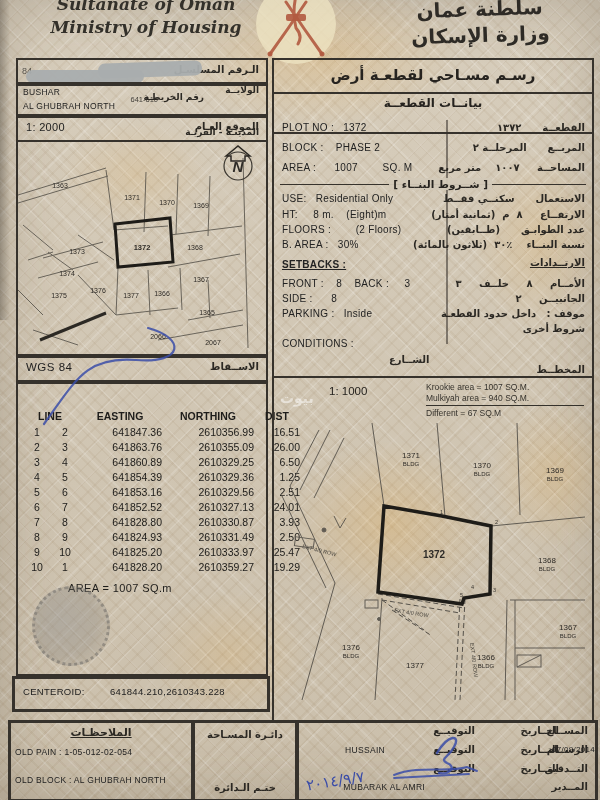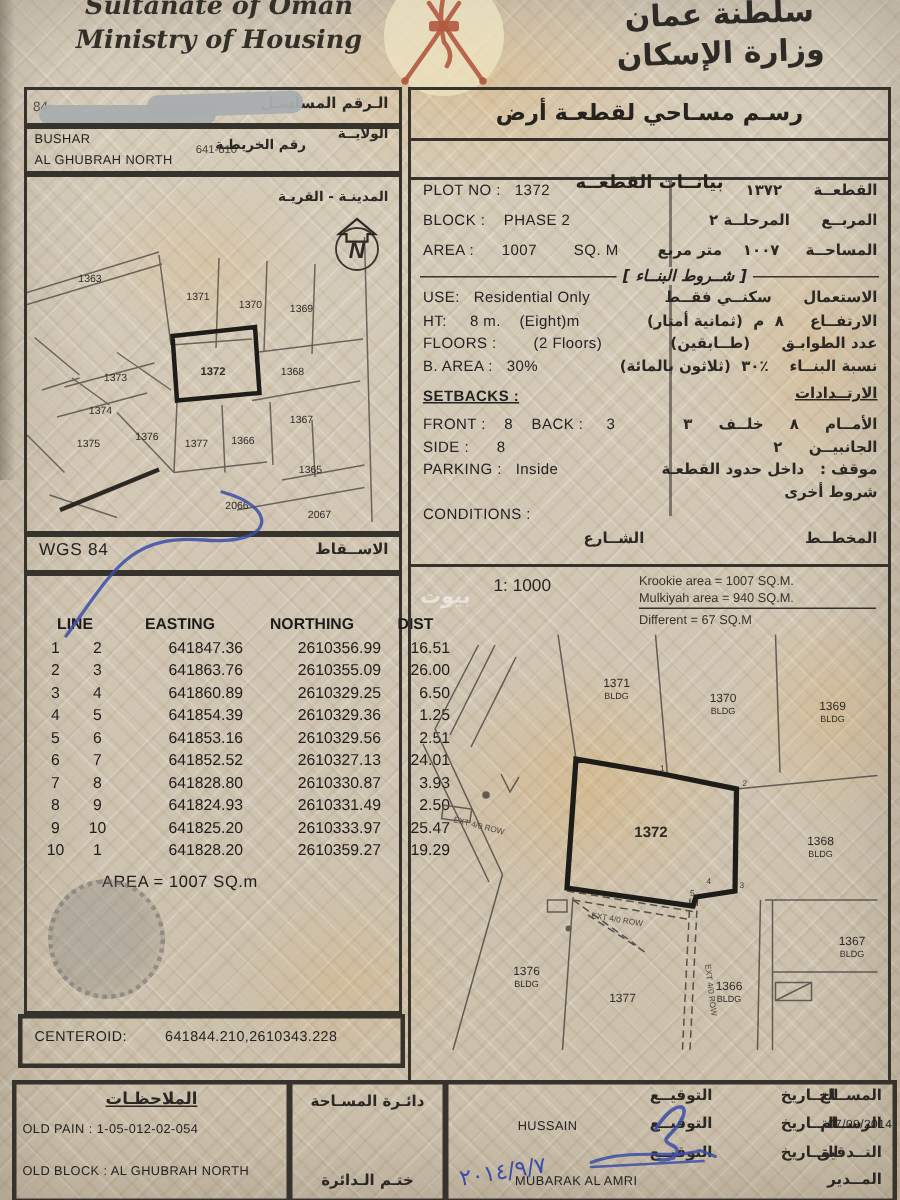--- a/index.html
+++ b/index.html
@@ -91,20 +91,24 @@
   <div class="box" style="left:16px;top:82px;width:248px;height:32px;">
     <span class="row-en" style="left:5px;top:3px;font-size:8.5px;">BUSHAR</span>
     <span class="row-en" style="left:5px;top:17px;font-size:8.5px;">AL GHUBRAH NORTH</span>
     <span class="abs" style="right:108px;top:11px;font-size:7.5px;color:#44413b;">641-610</span>
     <span class="row-ar lbl" style="right:62px;top:8px;font-size:9px;">رقم الخريطـة</span>
     <span class="row-ar lbl" style="top:1px;font-size:9px;">الولايــة</span>
     <span class="row-ar lbl" style="top:1px;font-size:9px;margin-top:42px;">المدينـة - القريـة</span>
   </div>
 
   <div class="box" style="left:16px;top:114px;width:248px;height:240px;">
+    <div class="abs" style="left:0;top:0;width:100%;height:24px;border-bottom:2px solid #36322c;">
+      <span class="row-en" style="left:8px;top:5px;font-size:11px;">1: 2000</span>
+      <span class="row-ar lbl" style="top:5px;">الموقع العـام</span>
+    </div>
     <svg id="gmap-svg" class="abs" style="left:0;top:24px;" width="244" height="212" viewBox="0 0 244 212">
       <g stroke="#57534b" stroke-width="1" fill="none" opacity="0.85">
         <path d="M0 55 L88 28"></path>
           <path d="M0 63 L90 36"></path>
         <path d="M88 30 L96 90"></path>
           <path d="M128 32 L126 92"></path>
           <path d="M160 34 L158 94"></path>
           <path d="M192 36 L190 96"></path>
         <path d="M96 90 L150 86"></path>
           <path d="M152 95 L224 86"></path>
@@ -250,33 +254,33 @@
 
   <svg class="abs" style="left:16px;top:320px;z-index:5;pointer-events:none;" width="248" height="110" viewBox="0 0 248 110">
     <path class="sigblue" stroke-width="2.2" d="M132 8 C 170 18, 168 44, 120 40 C 70 36, 60 60, 28 104"></path>
   </svg>
 
   <div class="box" style="left:272px;top:58px;width:318px;height:32px;border-width:2.5px;">
     <div class="ar" style="text-align:center;font-size:15px;font-weight:bold;padding-top:6px;">رسـم مسـاحي لقطعـة أرض</div>
   </div>
 
   <div class="box" style="left:272px;top:92px;width:318px;height:282px;border-width:2.5px;">
-    <div class="abs ar" style="left:0;top:0;width:100%;height:26px;border-bottom:2px solid #36322c;text-align:center;font-size:12px;font-weight:bold;padding-top:20px;box-sizing:border-box;">بيانــات القطعــة</div>
+    <div class="abs ar" style="left:0;top:0;width:100%;height:40px;border-bottom:2px solid #36322c;text-align:center;font-size:12px;font-weight:bold;padding-top:2px;box-sizing:border-box;">بيانــات القطعــة</div>
 
     <div class="abs" style="left:172px;top:26px;width:1.5px;height:224px;background:rgba(54,50,44,.55);"></div>
 
     <span class="row-en" style="top:28px;">PLOT NO :   1372</span>
     <span class="row-ar lbl" style="top:28px;">القطعــة      ١٣٧٢</span>
     <span class="row-en" style="top:48px;">BLOCK :    PHASE 2</span>
     <span class="row-ar lbl" style="top:48px;">المربــع      المرحلــة ٢</span>
     <span class="row-en" style="top:68px;">AREA :      1007        SQ. M</span>
     <span class="row-ar lbl" style="top:68px;">المساحــة     ١٠٠٧    متر مربع</span>
 
     <div class="abs" style="left:6px;top:90px;width:306px;border-top:1.5px solid #36322c;"></div>
-    <span class="abs ar" style="right:90px;top:84px;font-size:10.5px;font-weight:bold;background:rgba(210,200,183,.95);padding:0 4px;font-style:italic;">[ شــروط البنــاء ]</span>
+    <span class="abs ar" style="right:100px;top:84px;font-size:10.5px;font-weight:bold;background:rgba(210,200,183,.95);padding:0 4px;">[ شــروط البنــاء ]</span>
 
     <span class="row-en" style="top:99px;">USE:   Residential Only</span>
     <span class="row-ar lbl" style="top:99px;">الاستعمال      سكنــي فقــط</span>
     <span class="row-en" style="top:115px;">HT:     8 m.    (Eight)m</span>
     <span class="row-ar lbl" style="top:115px;">الارتفــاع     ٨  م  (ثمانية أمتار)</span>
     <span class="row-en" style="top:130px;">FLOORS :        (2 Floors)</span>
     <span class="row-ar lbl" style="top:130px;">عدد الطوابـق      (طــابقين)</span>
     <span class="row-en" style="top:145px;">B. AREA :   30%</span>
     <span class="row-ar lbl" style="top:145px;">نسبة البنــاء    ٪٣٠  (ثلاثون بالمائة)</span>
 
@@ -286,21 +290,21 @@
     <span class="row-en" style="top:184px;">FRONT :    8    BACK :     3</span>
     <span class="row-ar lbl" style="top:184px;">الأمــام     ٨     خلــف     ٣</span>
     <span class="row-en" style="top:199px;">SIDE :      8</span>
     <span class="row-ar lbl" style="top:199px;">الجانبيــن     ٢</span>
     <span class="row-en" style="top:214px;">PARKING :   Inside</span>
     <span class="row-ar lbl" style="top:214px;">موقف :   داخل حدود القطعـة</span>
     <span class="row-en" style="top:244px;">CONDITIONS :</span>
     <span class="row-ar lbl" style="top:229px;">شروط أخرى</span>
 
     <span class="abs ar lbl" style="left:115px;top:260px;">الشــارع</span>
-    <span class="row-ar lbl" style="top:260px;">المخطــط</span>
+    <span class="row-ar lbl" style="top:270px;">المخطــط</span>
   </div>
 
   <div class="box" style="left:272px;top:376px;width:318px;height:342px;border-width:2.5px;">
     <span class="abs" style="left:55px;top:7px;font-size:11.5px;">1: 1000</span>
     <div class="abs" style="right:8px;top:4px;width:158px;font-size:8.5px;line-height:11px;color:#35322c;">
       <div>Krookie   area = 1007 SQ.M.</div>
       <div style="border-bottom:1px solid #35322c;padding-bottom:1px;">Mulkiyah  area = 940 SQ.M.</div>
       <div style="padding-top:2px;">Different         = 67 SQ.M</div>
     </div>
     <span class="abs ar" style="left:6px;top:12px;font-size:14px;font-weight:bold;color:#fff;opacity:.5;z-index:3;">بيوت</span>

